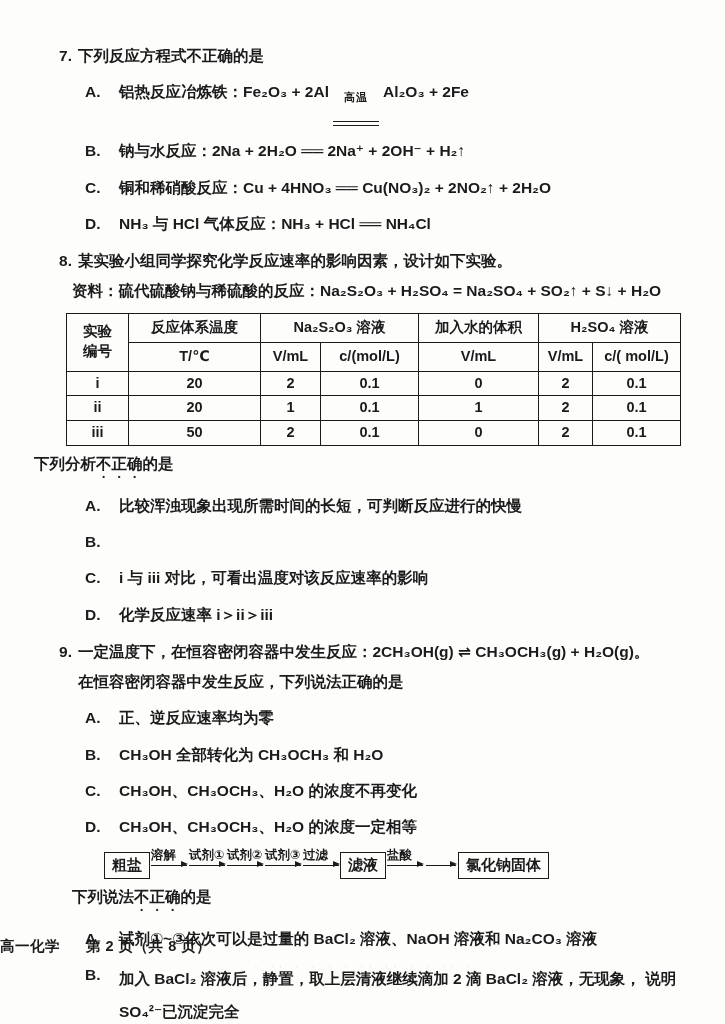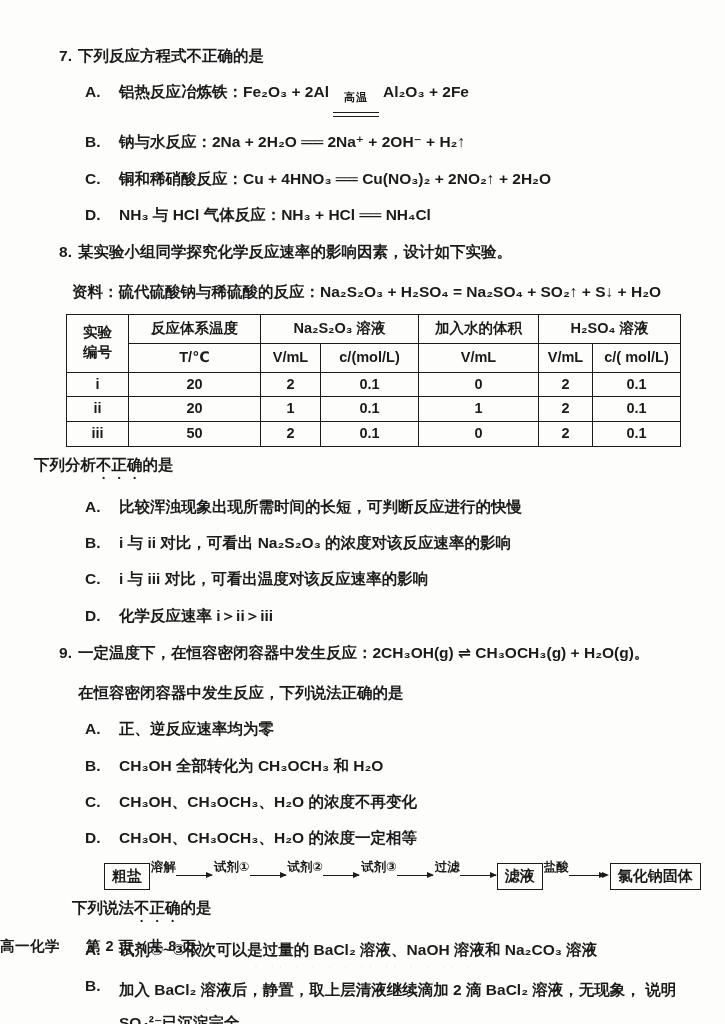--- a/index.html
+++ b/index.html
@@ -15,56 +15,56 @@
   .q { margin-bottom:8px; }
   .qhead { display:flex; align-items:flex-start; }
   .qnum { flex:none; min-width:26px; padding-right:6px; text-align:right; }
   .qtext { flex:1; }
   .opt { display:flex; margin-top:13px; padding-left:39px; }
   .opt-label { flex:none; width:34px; }
   .opt-text { flex:1; }
 
   
   .cond-wrap { display:inline-flex; flex-direction:column; align-items:center; vertical-align:-4px; margin:0 4px; }
-  .cond-label { font-size:11px; line-height:1; margin-bottom:9px; letter-spacing:1px; }
+  .cond-label { font-size:11px; line-height:1; margin-bottom:18px; letter-spacing:1px; }
   .dbl-line { width:46px; height:3px; border-top:1.6px solid #1b1b1b; border-bottom:1.6px solid #1b1b1b; }
 
   
   .emph {
     -webkit-text-emphasis:filled dot; -webkit-text-emphasis-position:under right;
     text-emphasis:filled dot; text-emphasis-position:under right;
   }
 
   
   table.exp { border-collapse:collapse; table-layout:fixed; width:608px; margin:10px 0 6px 20px; font-size:14.5px; text-align:center; }
   table.exp td { border:1.5px solid #1b1b1b; padding:1px 2px; }
   table.exp tr.h1 td { height:26px; }
   table.exp tr.h2 td { height:26px; }
   table.exp tr.d td { height:20px; }
   .prewrap { white-space:pre-line; line-height:1.35; }
 
   
   .flow { display:flex; align-items:center; margin:14px 0 4px 58px; }
   .fbox { border:1.6px solid #1b1b1b; padding:1px 7px; font-size:15px; white-space:nowrap; }
-  .farrow { display:inline-flex; flex-direction:row; align-items:flex-end; transform:translateY(-8px); margin:0 1px; }
+  .farrow { display:inline-flex; flex-direction:column; align-items:flex-start; transform:translateY(-8px); margin:0 1px; }
   .farrow-label { font-size:12.5px; line-height:1; margin-bottom:3px; white-space:nowrap; }
   .fline { position:relative; width:36px; height:0; border-top:1.7px solid #1b1b1b; }
   .fline::after {
     content:""; position:absolute; right:-1px; top:-4.6px;
     border-style:solid; border-color:transparent; border-left-color:#1b1b1b;
     border-width:3.8px 0 3.8px 7px;
   }
   .plain-arrow { position:relative; width:30px; height:0; border-top:1.7px solid #1b1b1b; margin:0 2px; }
   .plain-arrow::after {
     content:""; position:absolute; right:-1px; top:-4.6px;
     border-style:solid; border-color:transparent; border-left-color:#1b1b1b;
     border-width:3.8px 0 3.8px 7px;
   }
 
-  .sub-line { margin-top:17px; }
+  .sub-line { margin-top:7px; }
 
   
   .footer { position:absolute; top:936px; left:0; width:100%; font-size:14.5px; letter-spacing:0.5px; }
   .footer .gap { display:inline-block; width:26px; }
   .bleed { position:absolute; top:962px; left:255px; width:260px; color:#c9c9c9; opacity:.55; font-size:7px; letter-spacing:6px; overflow:hidden; white-space:nowrap; }
 </style>
 </head>
 <body>
 
 <div class="page">
@@ -169,21 +169,20 @@
       <div style="margin-left:-12px;">
         <span>下列分析</span><span class="emph">不正确</span><span>的是</span>
       </div>
 
       <div class="opt">
         <span class="opt-label">A.</span>
         <span class="opt-text">比较浑浊现象出现所需时间的长短，可判断反应进行的快慢</span>
       </div>
       <div class="opt">
         <span class="opt-label">B.</span>
-        <span class="opt-text">i 与 ii 对比，可看出 Na₂S₂O₃ 的浓度对该反应速率的影响</span>
       </div>
       <div class="opt">
         <span class="opt-label">C.</span>
         <span class="opt-text">i 与 iii 对比，可看出温度对该反应速率的影响</span>
       </div>
       <div class="opt">
         <span class="opt-label">D.</span>
         <span class="opt-text">化学反应速率 i＞ii＞iii</span>
       </div>
     </div>

